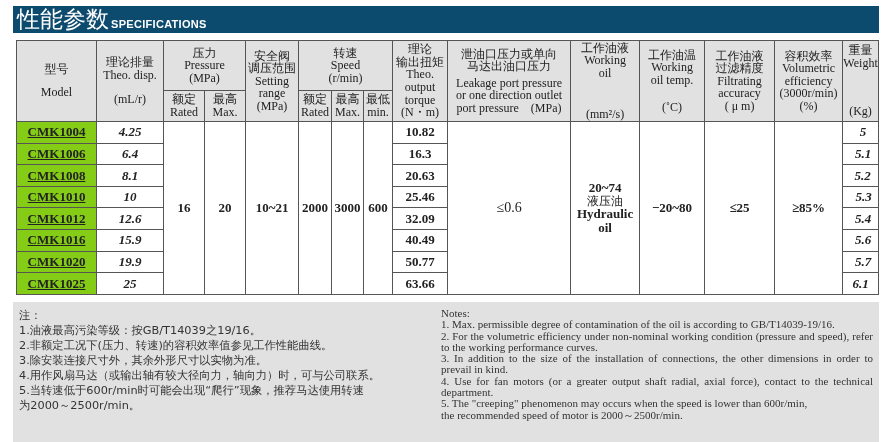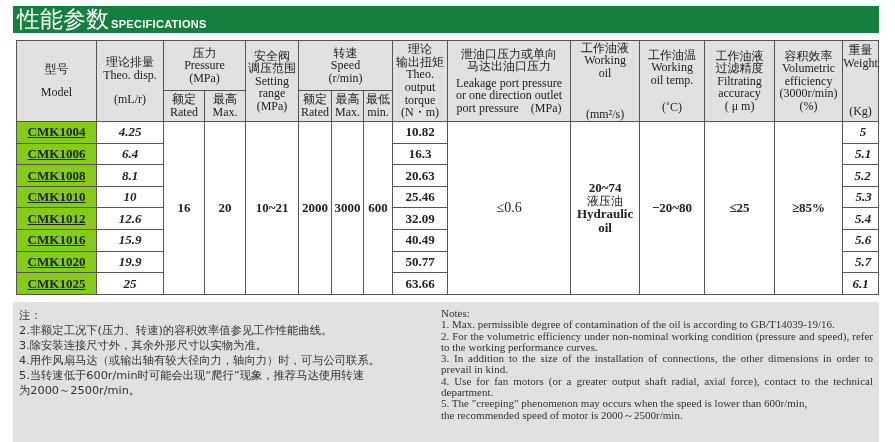--- a/index.html
+++ b/index.html
@@ -1,18 +1,18 @@
 <!DOCTYPE html>
 <html><head>
 <meta charset="utf-8">
 <style>
   html, body { margin:0; padding:0; }
   body { width:895px; height:442px; background:#ffffff; position:relative; overflow:hidden;
          font-family:"Liberation Serif", "DejaVu Serif", serif; color:#222; }
-  .banner { position:absolute; left:13px; top:6px; width:866px; height:27px; background:#15803d; }
+  .banner { position:absolute; left:13px; top:6px; width:866px; height:27px; background:#0c4a6e; }
   .banner .cn { position:absolute; left:4px; top:-2px; font-family:"DejaVu Sans", sans-serif;
                 font-size:23px; color:#fff; font-weight:normal; letter-spacing:0px; }
   .banner .en { position:absolute; left:98px; top:12px; font-family:"Liberation Sans", sans-serif;
                 font-size:11px; color:#fff; font-weight:bold; letter-spacing:0.3px; }
   table.spec { position:absolute; left:16px; top:40px; border-collapse:collapse; table-layout:fixed; width:862px; }
   table.spec th, table.spec td { border:1px solid #555; padding:0; text-align:center; vertical-align:middle; line-height:1.05; }
   table.spec thead th { background:#e1e1e1; font-weight:normal; font-size:12px; }
   .cnh { font-family:"DejaVu Sans", sans-serif; font-size:12px; display:block; }
   .enh { font-size:12px; display:block; }
   table.spec tbody td { font-weight:bold; font-size:13px; height:20.6px; }
@@ -213,20 +213,21 @@
       <td class="left">25</td>
       <td>63.66</td>
       <td class="left" style="">6.1</td>
     </tr>
   </tbody>
 </table>
 
 <div class="notes">
   <div class="cn">
     <div>注：</div>
+    <div>1.油液最高污染等级：按GB/T14039之19/16。</div>
     <div>2.非额定工况下(压力、转速)的容积效率值参见工作性能曲线。</div>
     <div>3.除安装连接尺寸外，其余外形尺寸以实物为准。</div>
     <div>4.用作风扇马达（或输出轴有较大径向力，轴向力）时，可与公司联系。</div>
     <div>5.当转速低于600r/min时可能会出现“爬行”现象，推荐马达使用转速</div>
     <div>为2000～2500r/min。</div>
   </div>
   <div class="en">
     <div>Notes:</div>
     <div>1. Max. permissible degree of contamination of the oil is according to GB/T14039-19/16.</div>
     <div>2. For the volumetric efficiency under non-nominal working condition (pressure and speed), refer to the working performance curves.</div>

